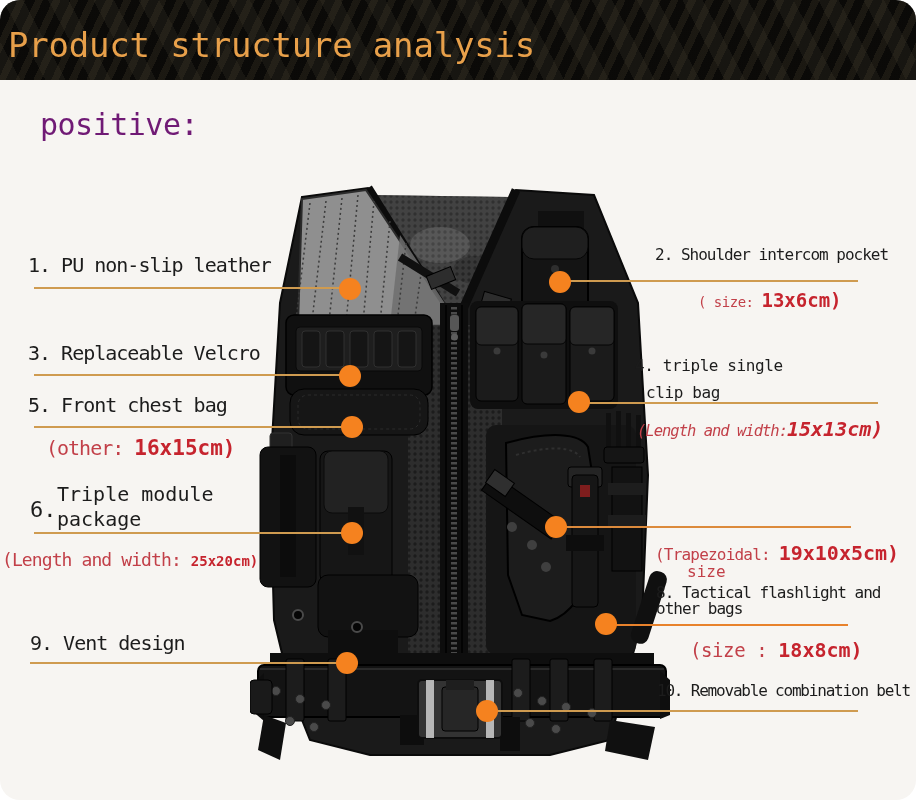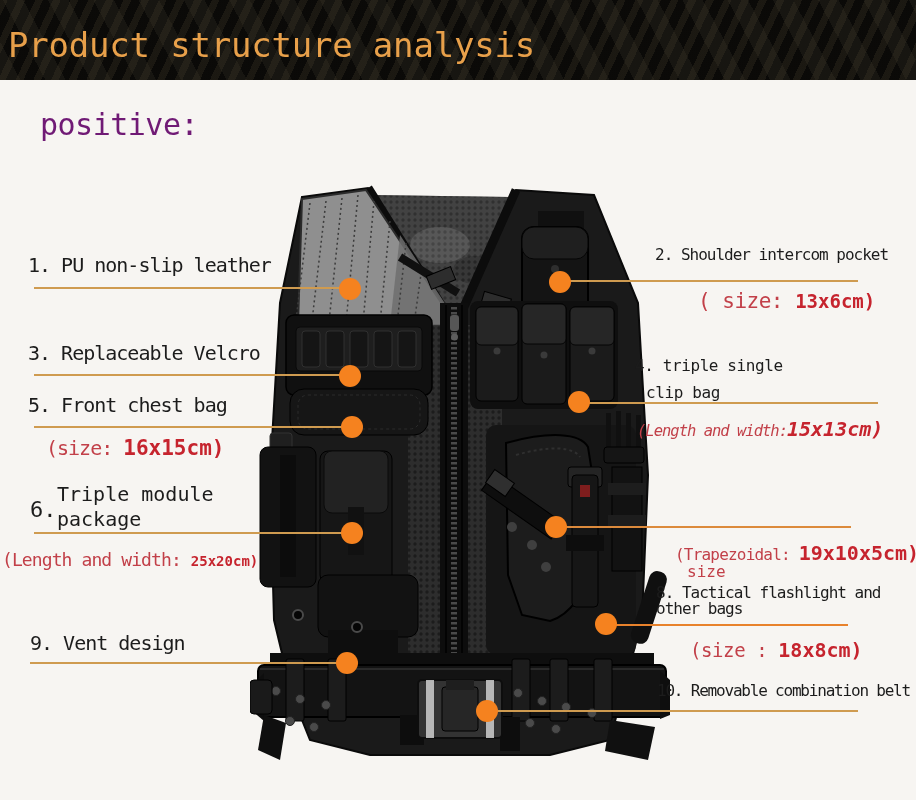--- a/index.html
+++ b/index.html
@@ -6,21 +6,21 @@
     --dot:#f5821f;
     --line:#cf9b50;
     --banner-text:#e8a04a;
     --label:#1c1c1c;
     --red-soft:#c24049;
     --red-val:#c6242e;
     --bg:#f7f5f2;
   }
   html,body{margin:0;padding:0;}
   body{font-family:"DejaVu Sans Mono", monospace; background:#ffffff;}
-  #stage{position:relative;width:916px;height:800px;overflow:hidden;background:var(--bg);}
+  #stage{position:relative;width:916px;height:800px;overflow:hidden;background:var(--bg);border-radius:20px;}
 
   
   .banner{position:absolute;left:0;top:0;width:916px;height:80px;
     background:
       repeating-linear-gradient(115deg, rgba(70,62,44,.28) 0 7px, rgba(0,0,0,0) 7px 16px),
       repeating-linear-gradient(62deg, rgba(35,33,26,.5) 0 18px, rgba(8,8,6,.1) 18px 40px),
       #0b0a08;
   }
   .banner-title{position:absolute;left:8px;top:25px;font-size:34px;letter-spacing:-0.2px;
     color:var(--banner-text);white-space:nowrap;}
@@ -41,25 +41,25 @@
   .num6{position:absolute;left:30px;top:497px;color:var(--label);font-size:22px;}
   .lbl6{left:57px;top:482px;font-size:20px;letter-spacing:0;line-height:25px;}
   .lbl7{left:668px;top:502px;font-size:18px;letter-spacing:-0.3px;}
   .lbl8{left:656px;top:585px;}
   .lbl9{left:30px;top:631px;}
   .lbl10{left:657px;top:681px;font-size:16px;letter-spacing:-1.2px;}
 
   .sz{position:absolute;white-space:nowrap;}
   .sz-pre{color:var(--red-soft);}
   .sz-val{color:var(--red-val);font-weight:bold;}
-  .sz2{left:698px;top:289px;} .sz2 .sz-pre{font-size:21px;letter-spacing:-0.5px;} .sz2 .sz-val{font-size:19px;}
+  .sz2{left:698px;top:289px;} .sz2 .sz-pre{font-size:14px;letter-spacing:-0.5px;} .sz2 .sz-val{font-size:19px;}
   .sz4{left:637px;top:417px;font-style:italic;} .sz4 .sz-pre{font-size:15.5px;letter-spacing:-1px;} .sz4 .sz-val{font-size:20px;}
   .sz5{left:46px;top:436px;} .sz5 .sz-pre{font-size:20px;letter-spacing:-1px;} .sz5 .sz-val{font-size:21px;}
   .sz6{left:2px;top:549px;} .sz6 .sz-pre{font-size:18px;letter-spacing:-0.9px;} .sz6 .sz-val{font-size:14px;}
-  .sz7{left:655px;top:541px;} .sz7 .sz-pre{font-size:16px;letter-spacing:-0.8px;margin-left:20px;} .sz7 .sz-val{font-size:20px;}
+  .sz7{left:655px;top:541px;} .sz7 .sz-pre{font-size:16px;letter-spacing:-0.8px;} .sz7 .sz-val{font-size:20px;}
   .sz7sub{left:687px;top:562px;font-size:16px;color:var(--red-soft);}
   .sz8{left:690px;top:638px;} .sz8 .sz-pre{font-size:19px;letter-spacing:-0.4px;} .sz8 .sz-val{font-size:20px;}
 
   
   .lead{position:absolute;height:2px;background:var(--line);}
   .l1{left:34px;top:287px;width:317px;}
   .l2{left:560px;top:280px;width:298px;}
   .l3{left:34px;top:374px;width:317px;}
   .l4{left:578px;top:402px;width:300px;}
   .l5{left:34px;top:426px;width:319px;}
@@ -305,21 +305,21 @@
 
   <div class="lbl lbl4">
       <span>4. triple single</span>
       <span class="ind">clip bag</span>
     </div>
   <div class="sz sz4"><span class="sz-pre">(Length and width:</span><span class="sz-val">15x13cm)</span></div>
 
   <div class="lbl big lbl5">
       <span>5. Front chest bag</span>
     </div>
-  <div class="sz sz5"><span class="sz-pre">(size:  </span><span class="sz-val">16x15cm)</span></div>
+  <div class="sz sz5"><span class="sz-pre">(other:  </span><span class="sz-val">16x15cm)</span></div>
 
   <div class="num6">6.</div>
   <div class="lbl lbl6">
       <span>Triple module</span>
       <span>package</span>
     </div>
   <div class="sz sz6"><span class="sz-pre">(Length and width: </span><span class="sz-val">25x20cm)</span></div>
 
   <div class="sz sz7"><span class="sz-pre">(Trapezoidal:  </span><span class="sz-val">19x10x5cm)</span></div>
   <div class="sz sz7sub">size</div>

